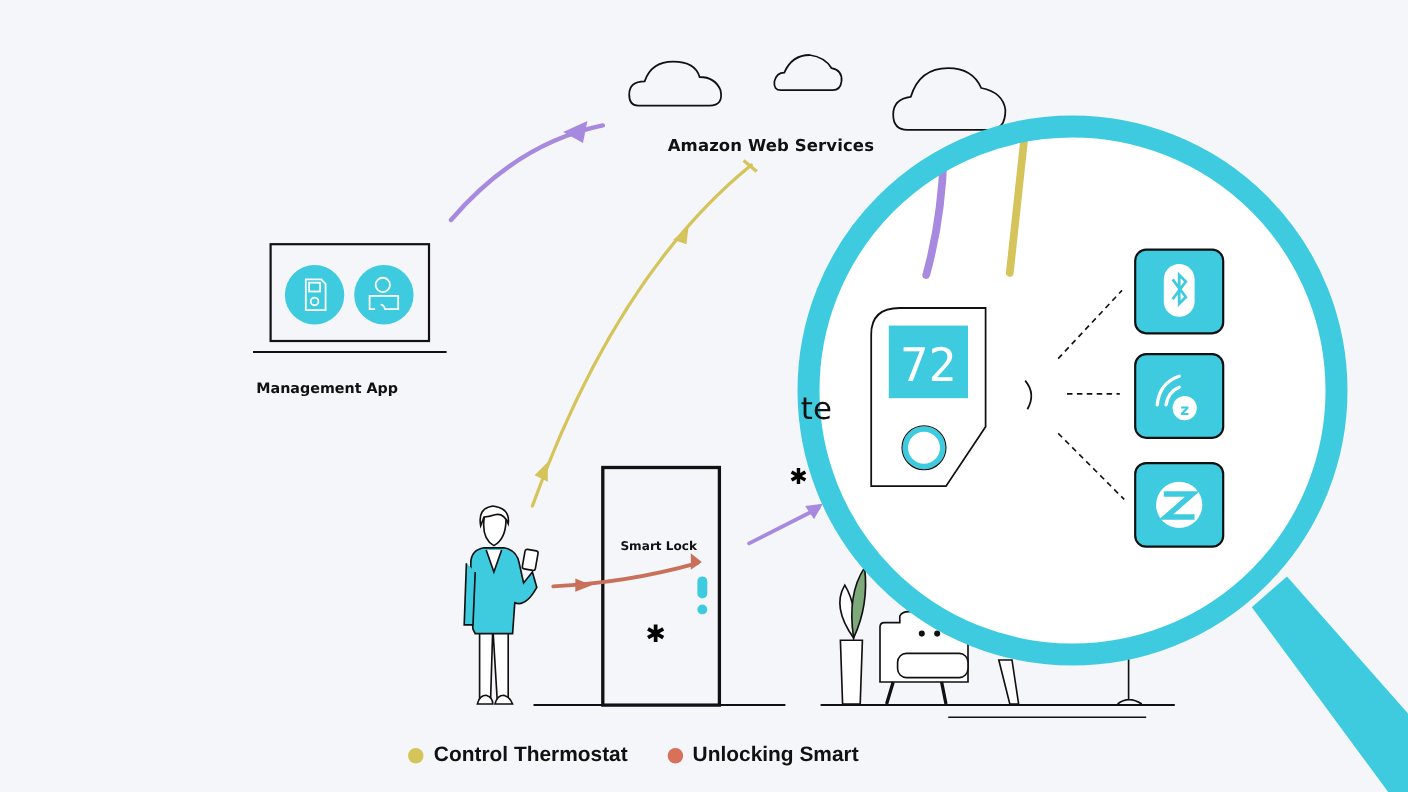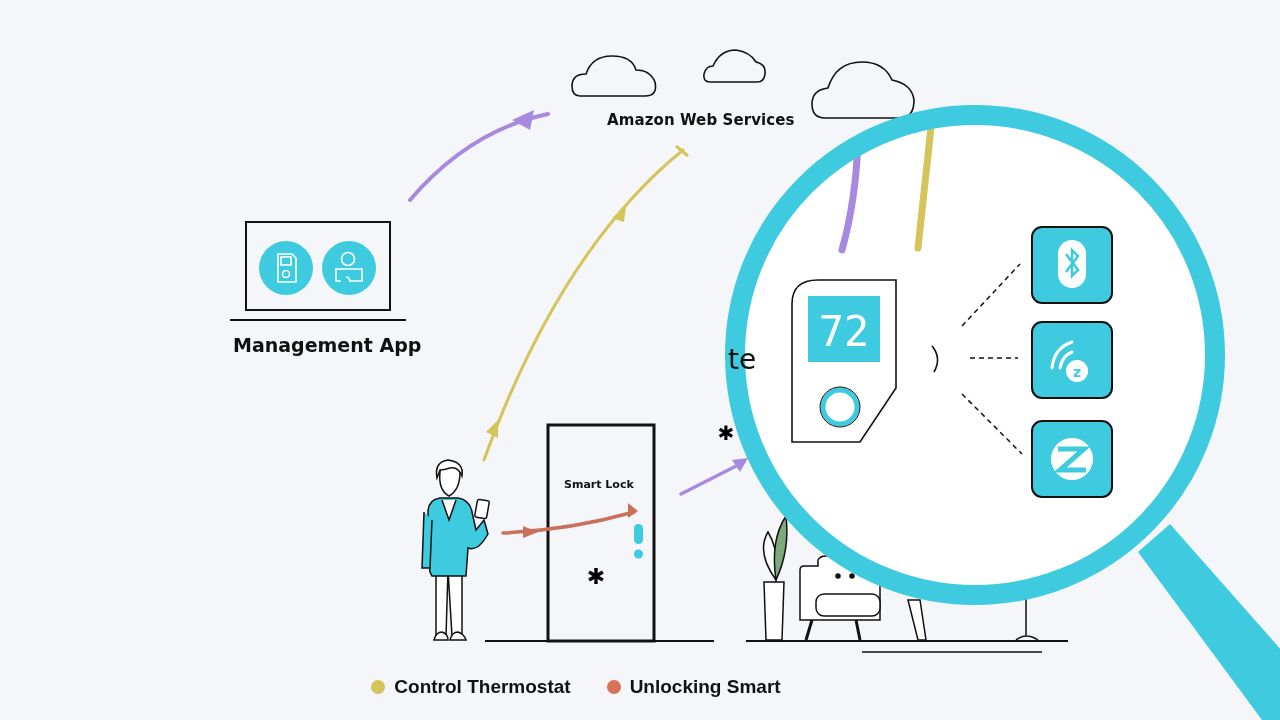--- a/index.html
+++ b/index.html
@@ -1,20 +1,20 @@
 <!DOCTYPE html>
 <html><head>
 <meta charset="utf-8">
 <style>
   html, body { margin: 0; padding: 0; }
   body { width: 1280px; height: 720px; background: #f5f6fa; overflow: hidden; position: relative; font-family: "DejaVu Sans", sans-serif; }
   #scene { position: absolute; left: 0; top: 0; width: 1280px; height: 720px; }
-  .lbl { position: absolute; color: #111; white-space: nowrap; font-family: "DejaVu Sans", sans-serif; }
+  .lbl { position: absolute; color: #111; white-space: nowrap; font-family: "DejaVu Sans", sans-serif; margin-top: 12px; }
   #aws-label { left: 607px; top: 111px; font-size: 15px; font-weight: bold; letter-spacing: 0.1px; }
-  #app-label { left: 233px; top: 334px; font-size: 19px; font-weight: bold; }
+  #app-label { left: 233px; top: 334px; font-size: 13px; font-weight: bold; }
   #lock-label { left: 564px; top: 478px; font-size: 11px; font-weight: bold; }
   #partial-label { left: 728px; top: 343px; font-size: 28px; }
   #legend { position: absolute; top: 676px; left: 0; width: 1152px; display: flex; justify-content: center; align-items: center; gap: 36px; }
   .legend-item { display: flex; align-items: center; gap: 9px; font-size: 19px; font-weight: bold; color: #111; font-family: "Liberation Sans", sans-serif; }
   .legend-dot { width: 14px; height: 14px; border-radius: 50%; display: inline-block; }
 </style>
 </head>
 <body>
 
 <svg id="scene" viewBox="0 0 1280 720" xmlns="http://www.w3.org/2000/svg">

